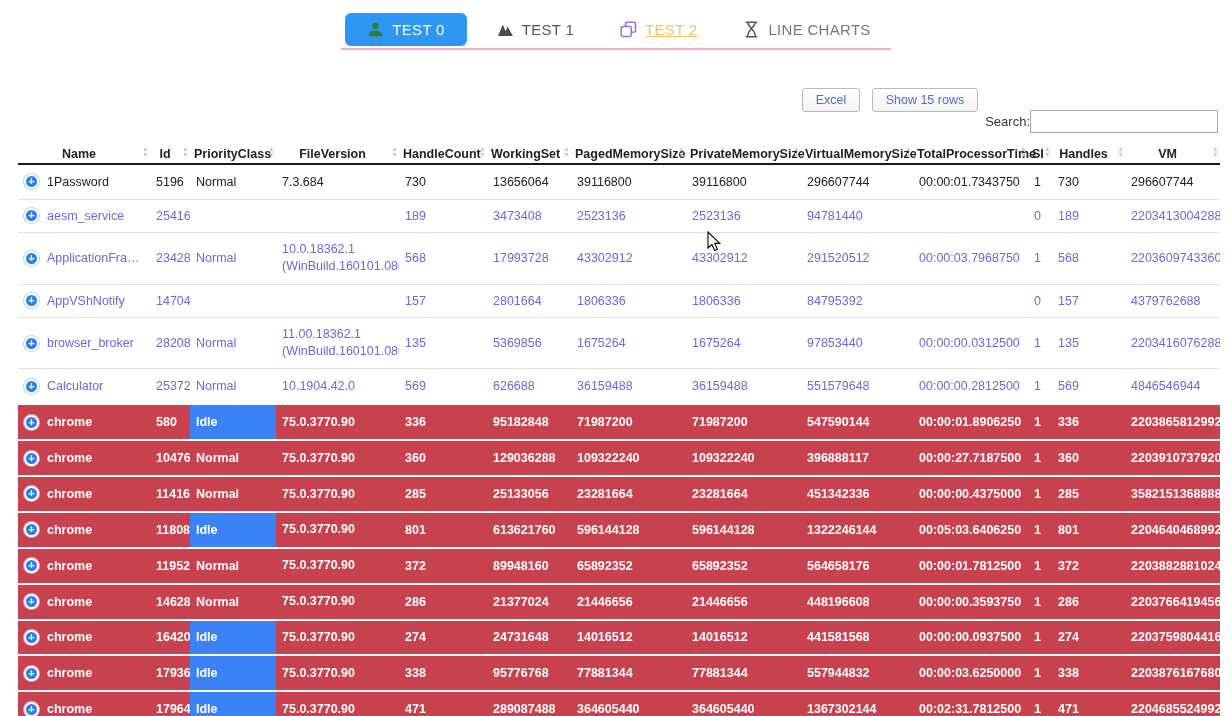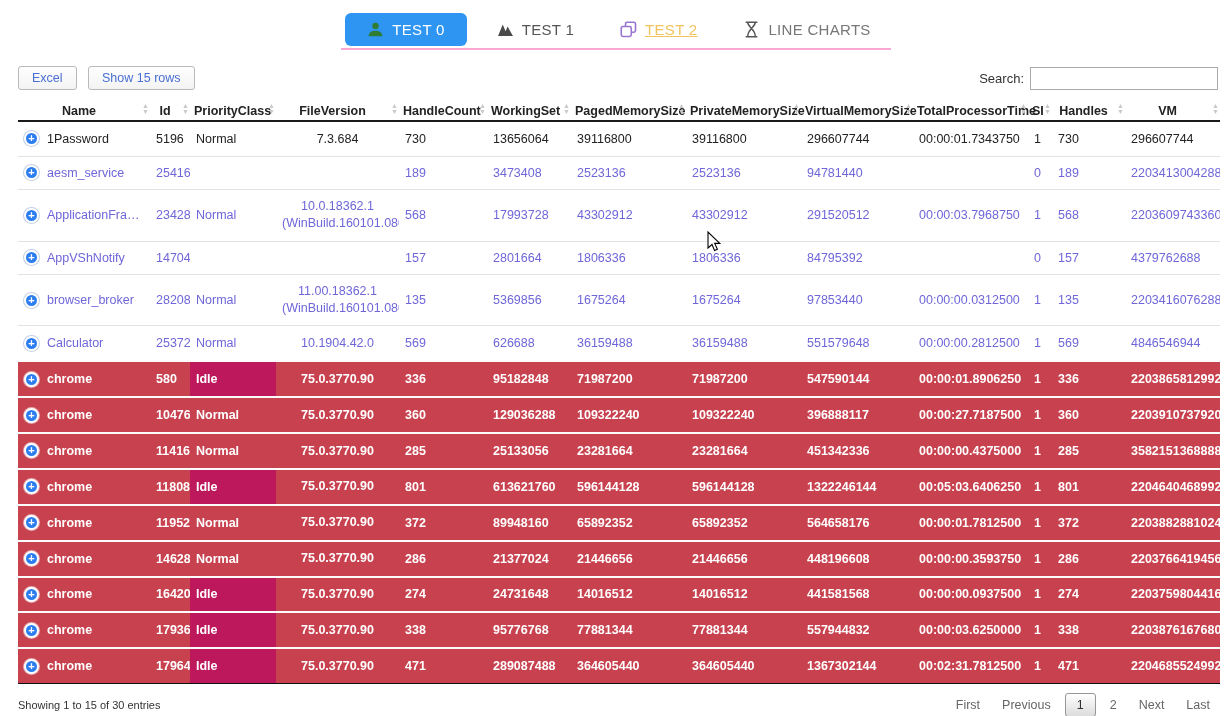--- a/index.html
+++ b/index.html
@@ -10,43 +10,43 @@
   .tabbar { display:flex; justify-content:center; padding-top:13px; }
   .tabs { display:flex; align-items:stretch; gap:14px; border-bottom:2px solid #f9a8d4; padding:0 4px 2px 4px; }
   .tab { display:flex; align-items:center; gap:8px; padding:8px 16px; font-size:15px;
          color:#555; cursor:pointer; letter-spacing:.3px; font-weight:500; }
   .tab.active { background:#2e95f3; color:#fff; border-radius:6px; padding:8px 22px; }
   .tab .ticon { display:inline-flex; width:17px; height:17px; align-items:center; justify-content:center; }
   .tab.t2 { color:#f2c35f;text-decoration:underline; }
   .tab.t3 { color:#777; }
 
   
-  .toolbar { display:flex; justify-content:space-between; align-items:center; margin:16px 14px 8px 18px; }
+  .toolbar { display:flex; justify-content:flex-end; align-items:center; margin:16px 14px 8px 18px; }
   .btn { font-family:"Liberation Sans", sans-serif; font-size:12.5px; color:#4a6fd4;
          background:linear-gradient(#fefefe,#f3f3f3); border:1px solid #b9b9b9; border-radius:3px;
          padding:4px 13px; margin-right:7px; cursor:pointer; }
-  .search { display:flex; align-items:center; gap:6px; font-size:13px; color:#333; }
+  .search { display:flex; align-items:center; font-size:13px; color:#333;margin-top:44px; }
   .search input { width:188px; height:23px; border:1px solid #aaa; padding:2px 5px;
          font-family:"Liberation Sans", sans-serif; font-size:12.5px; }
 
   
   table { border-collapse:collapse; table-layout:fixed; width:1202px; margin-left:18px;
           border-bottom:1px solid #111; }
   thead th { font-size:12.5px; font-weight:bold; color:#222; text-align:center; padding:6px 14px 2px 4px;
           border-bottom:2px solid #1a1a1a; position:relative; white-space:nowrap; cursor:pointer; }
   thead th .sort { position:absolute; right:1px; top:50%; transform:translateY(-50%);
           display:flex; flex-direction:column; color:#c9c9c9; font-size:7px; line-height:6px; }
   td { font-size:12.5px; color:#222; padding:8.5px 6px; vertical-align:middle;
        white-space:nowrap; overflow:hidden; }
-  td.wrap { white-space:normal; line-height:1.35;text-align:center; }
+  td.wrap { white-space:normal; line-height:1.35; }
   tr.row-plain td, tr.row-link td { border-top:1px solid #e3e3e3; }
   tr:first-child td { border-top:none; }
   tr.row-link td { color:#6f66d8; }
   tr.row-danger td { background:#c8414e; color:#fff; font-weight:bold; border-top:2px solid #fbfbfb; }
-  tr.row-danger td.idle { background:#be185d; }
+  tr.row-danger td.idle { background:#3b82f6; }
   .namecell { display:flex; align-items:center; gap:8px; }
   .expand { flex:0 0 auto; width:15px; height:15px; border-radius:50%; background:#2c7ef0; color:#fff;
             border:2px solid #fff; box-shadow:0 0 0 1px rgba(120,150,200,.45);
             font-size:11px; font-weight:bold; line-height:11px; text-align:center; cursor:pointer; }
   tr.row-danger .expand { box-shadow:0 0 0 1px rgba(255,255,255,.55); }
   .nametext { overflow:hidden; text-overflow:ellipsis; }
 
   
   .footerbar { display:flex; justify-content:space-between; align-items:center; margin:9px 14px 0 18px; }
   .info { font-size:11px; color:#333; }

